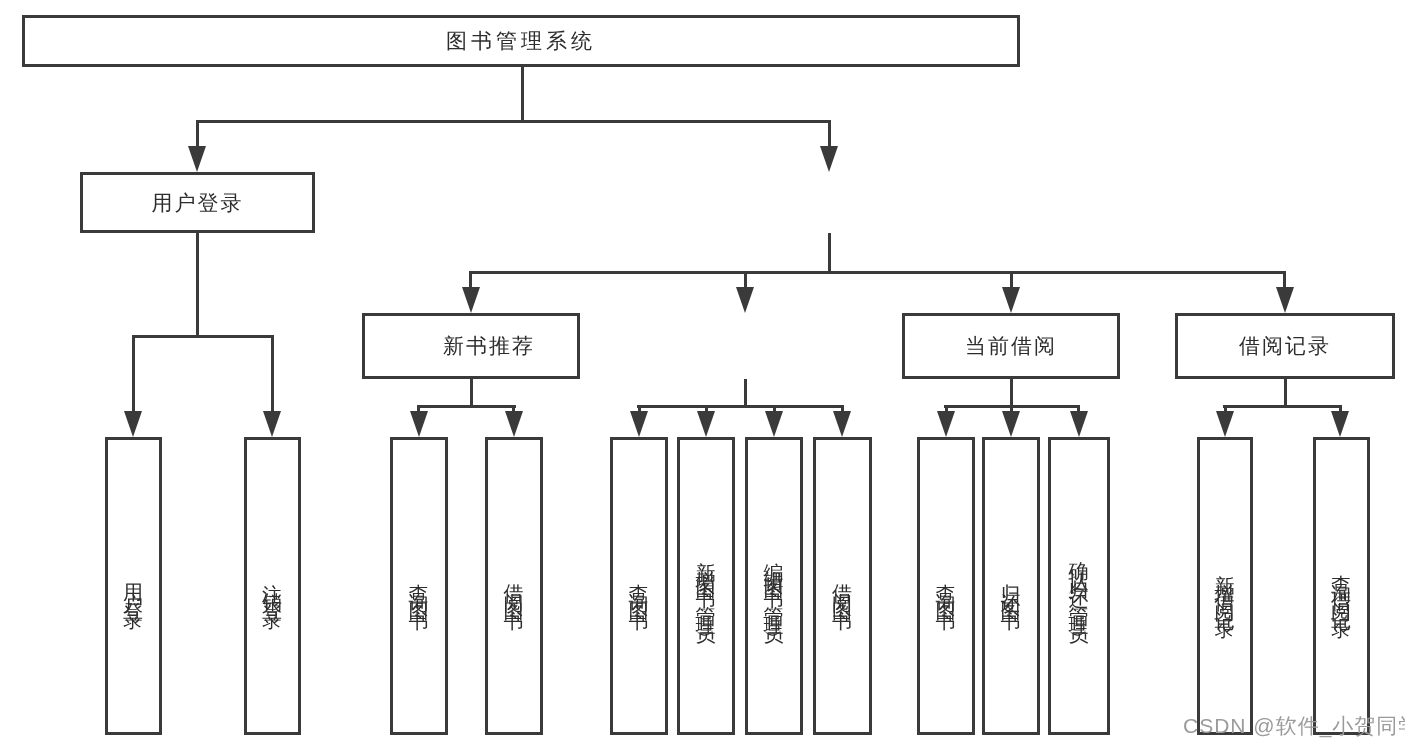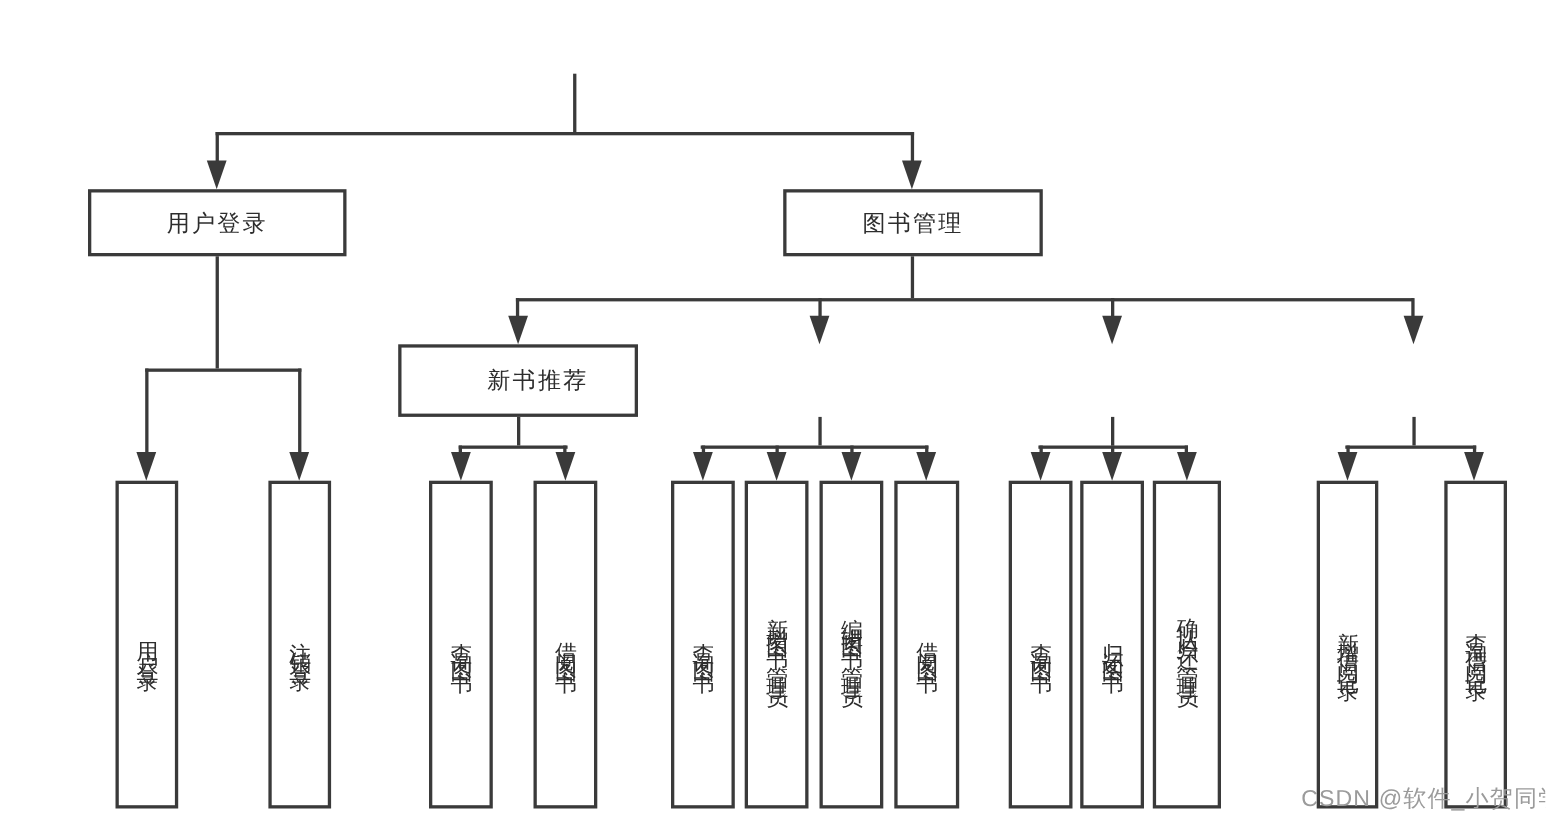--- a/index.html
+++ b/index.html
@@ -56,33 +56,33 @@
     color:var(--wm);
     white-space:nowrap;
     z-index:10;
   }
 </style>
 </head>
 <body>
 
 <div id="canvas">
 
+  <div class="box" style="left:22px;top:15px;width:998px;height:52px;">
+    <span class="hlab rootlab">图书管理系统</span>
+  </div>
 
   <div class="vl" style="left:521px;top:67px;height:53px;"></div>
   <div class="hl" style="left:196px;top:120px;width:635px;"></div>
   <div class="vl" style="left:196px;top:120px;height:32px;"></div>
   <div class="arr" style="left:188px;top:146px;"></div>
   <div class="vl" style="left:828px;top:120px;height:32px;"></div>
   <div class="arr" style="left:820px;top:146px;"></div>
 
   <div class="box" style="left:80px;top:172px;width:235px;height:61px;">
     <span class="hlab">用户登录</span>
-  </div>
-  <div class="box" style="left:712px;top:172px;width:236px;height:61px;">
-    <span class="hlab">图书管理</span>
   </div>
 
   <div class="vl" style="left:196px;top:233px;height:102px;"></div>
   <div class="hl" style="left:132px;top:335px;width:142px;"></div>
   <div class="vl" style="left:132px;top:335px;height:78px;"></div>
   <div class="arr" style="left:124px;top:411px;"></div>
   <div class="vl" style="left:271px;top:335px;height:78px;"></div>
   <div class="arr" style="left:263px;top:411px;"></div>
 
   <div class="vl" style="left:828px;top:233px;height:38px;"></div>
@@ -91,20 +91,26 @@
   <div class="arr" style="left:462px;top:287px;"></div>
   <div class="vl" style="left:744px;top:271px;height:20px;"></div>
   <div class="arr" style="left:736px;top:287px;"></div>
   <div class="vl" style="left:1010px;top:271px;height:20px;"></div>
   <div class="arr" style="left:1002px;top:287px;"></div>
   <div class="vl" style="left:1283px;top:271px;height:20px;"></div>
   <div class="arr" style="left:1276px;top:287px;"></div>
 
   <div class="box" style="left:362px;top:313px;width:218px;height:66px;padding-left:36px;">
     <span class="hlab">新书推荐</span>
+  </div>
+  <div class="box" style="left:902px;top:313px;width:218px;height:66px;">
+    <span class="hlab">当前借阅</span>
+  </div>
+  <div class="box" style="left:1175px;top:313px;width:220px;height:66px;">
+    <span class="hlab">借阅记录</span>
   </div>
 
   <div class="vl" style="left:470px;top:379px;height:26px;"></div>
   <div class="hl" style="left:417px;top:405px;width:99px;"></div>
   <div class="vl" style="left:417px;top:405px;height:10px;"></div>
   <div class="arr" style="left:410px;top:411px;"></div>
   <div class="vl" style="left:512px;top:405px;height:10px;"></div>
   <div class="arr" style="left:505px;top:411px;"></div>
 
   <div class="vl" style="left:744px;top:379px;height:26px;"></div>

